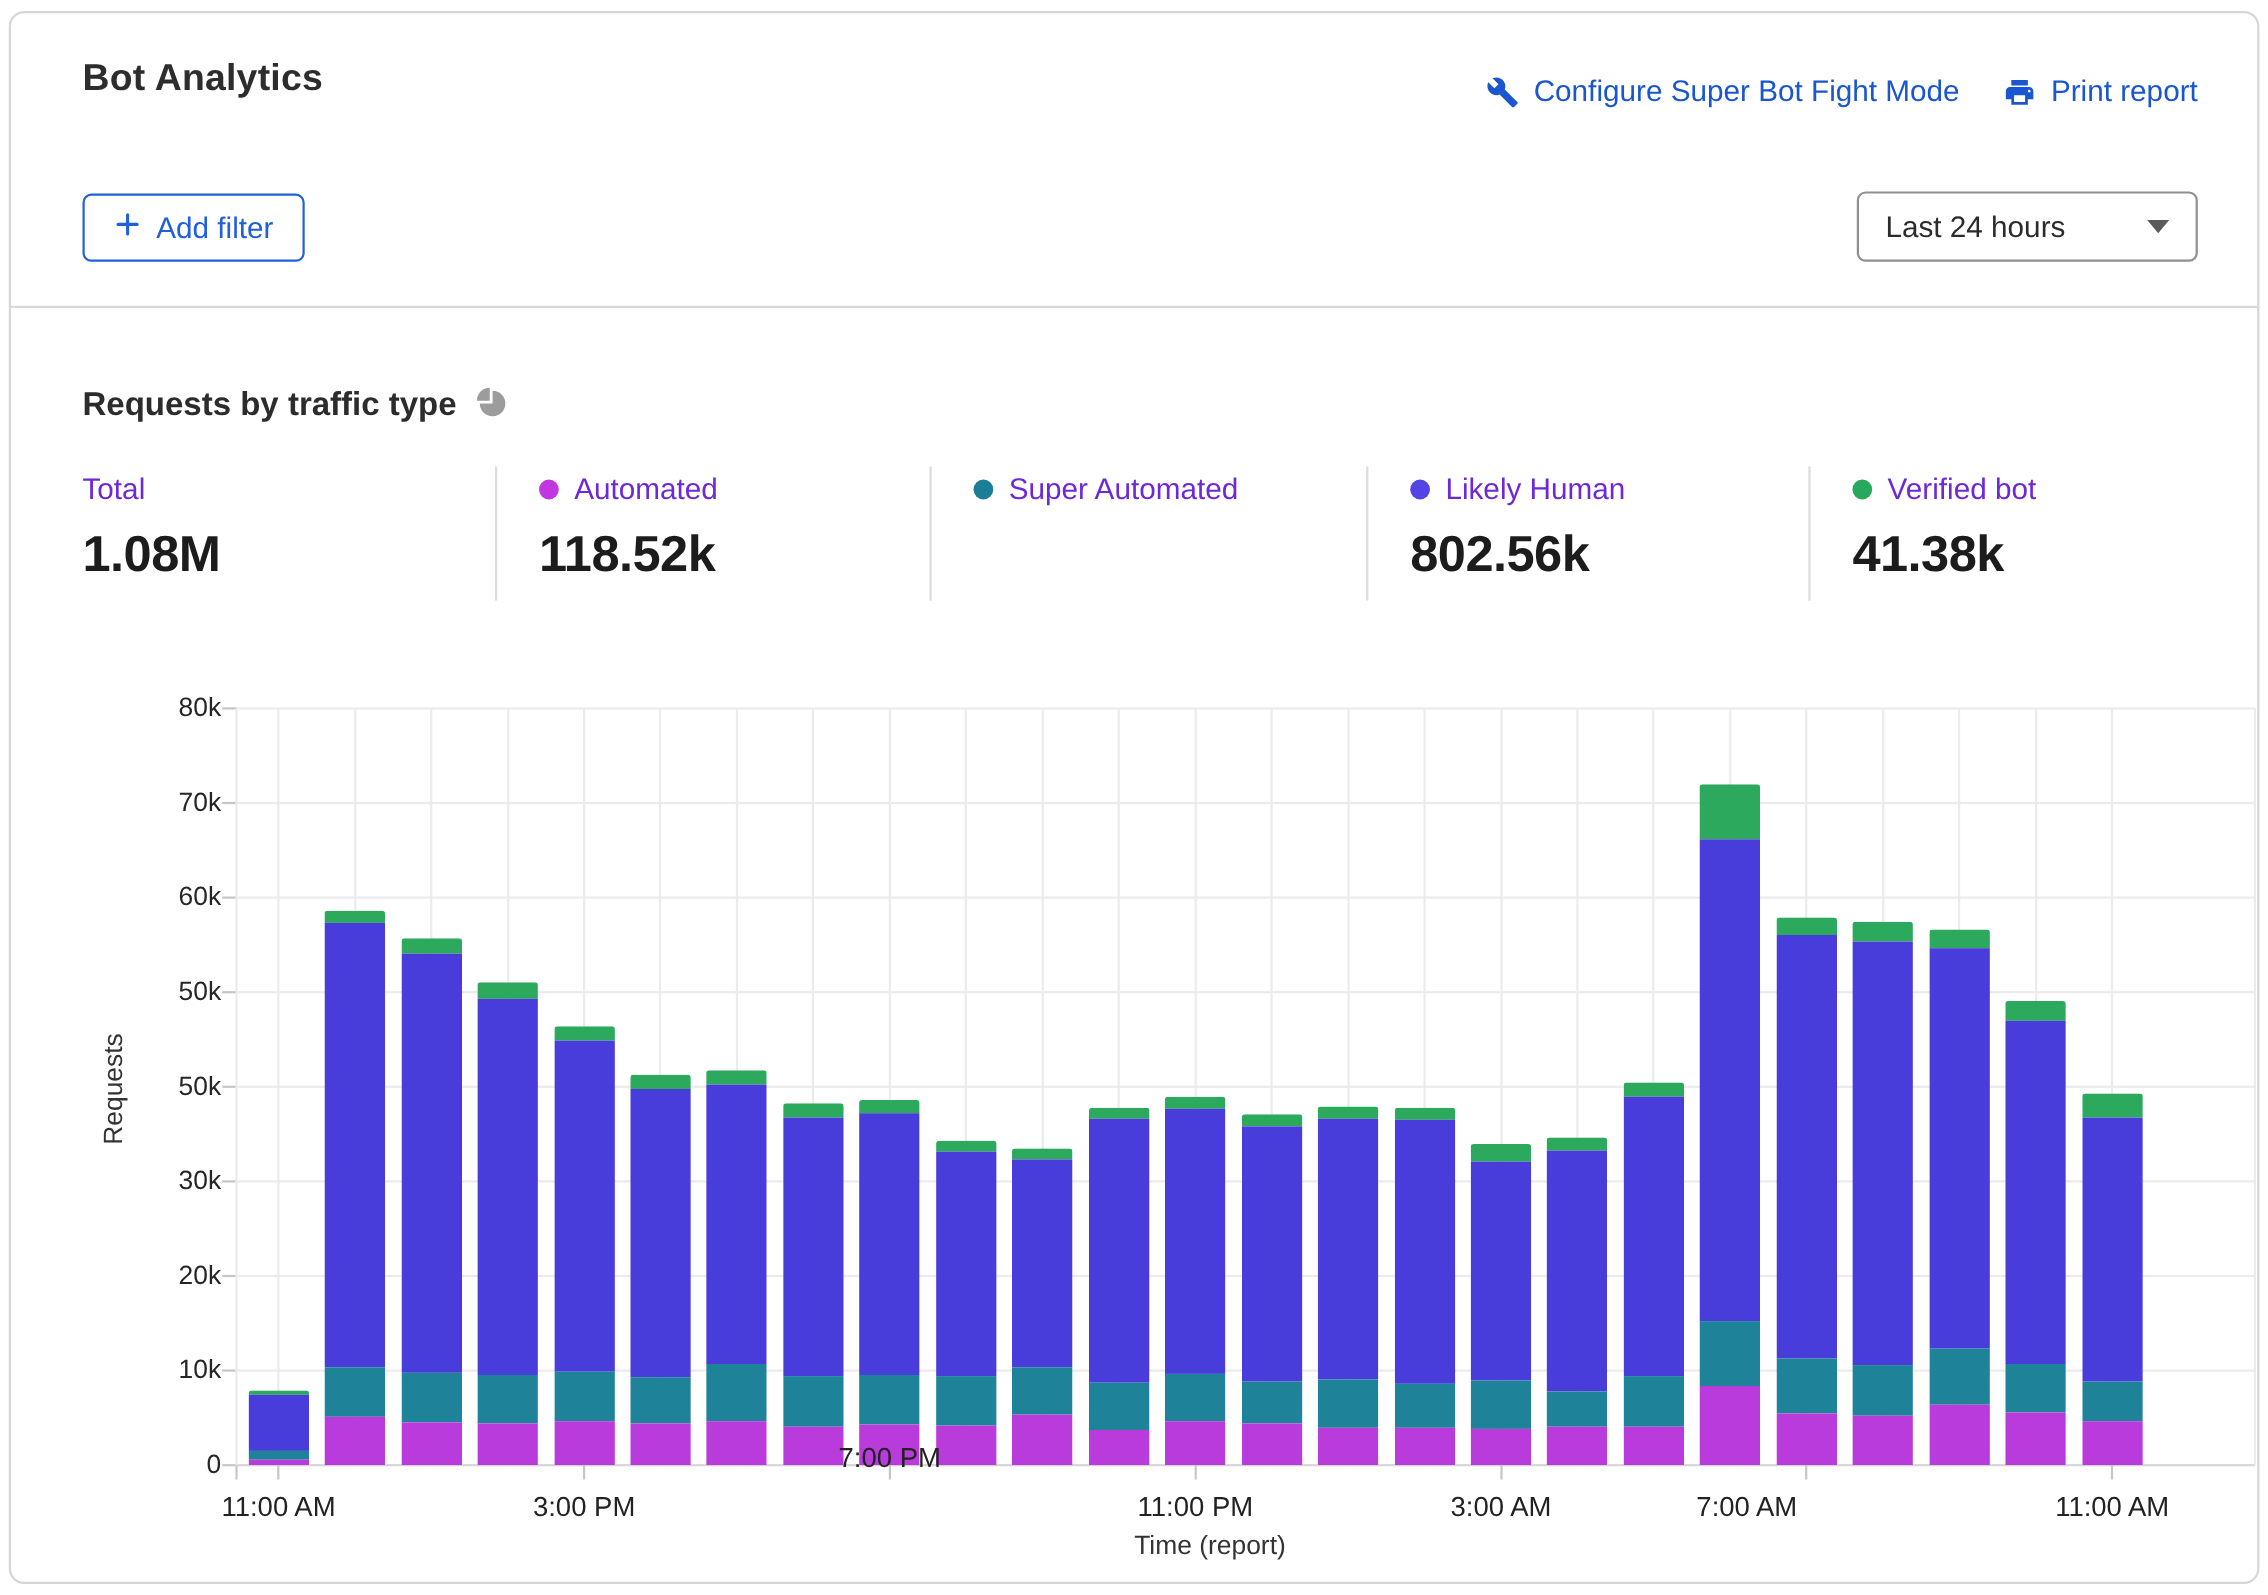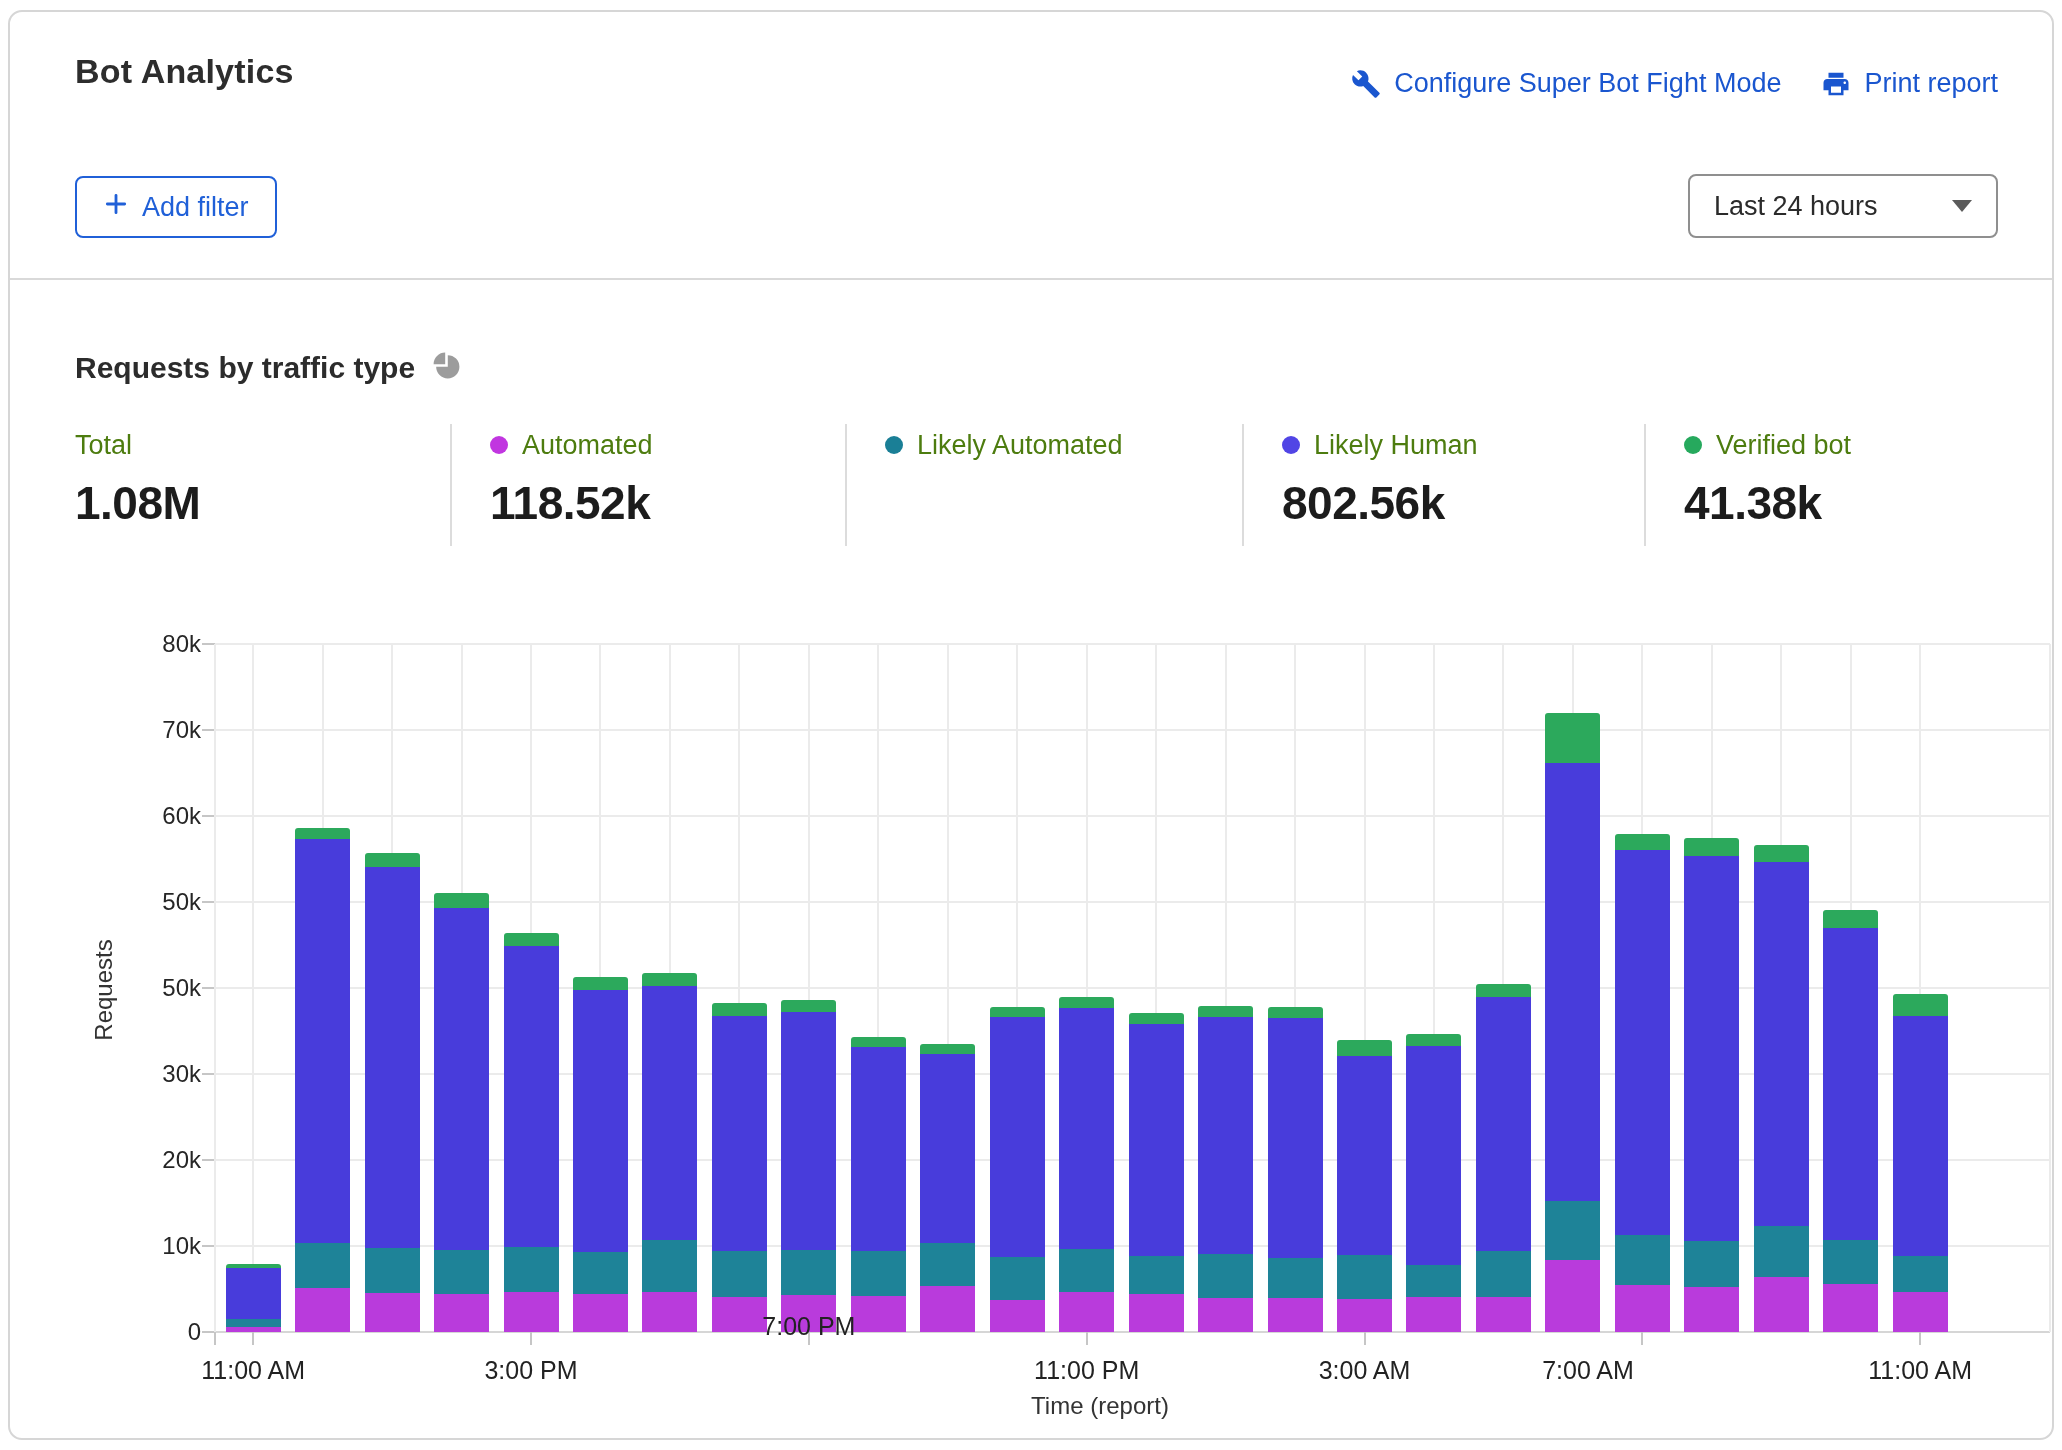--- a/index.html
+++ b/index.html
@@ -48,21 +48,21 @@
   }
   .section-title{font-size:30px;font-weight:700;color:#2c2c2c;}
   
   .stats{
     position:absolute;left:75px;top:424px;width:1975px;display:flex;align-items:stretch;height:122px;
   }
   .stat{box-sizing:border-box;padding-top:4px;}
   .stat + .stat{border-left:2px solid #dcdcdc;padding-left:38px;}
   .stat-label-row{display:flex;align-items:center;gap:14px;height:34px;}
   .stat-dot{width:18px;height:18px;border-radius:50%;flex:0 0 auto;}
-  .stat-label{font-size:27px;color:#4d7c0f;}
+  .stat-label{font-size:27px;color:#6d28d9;}
   .stat-value{margin-top:14px;font-size:46px;font-weight:700;color:#1c1c1c;letter-spacing:-.5px;}
   
   #plot{position:absolute;left:0;top:0;width:2062px;height:1450px;pointer-events:none;}
   .grid{position:absolute;background:#ebebeb;}
   .grid.h{height:2px;}
   .grid.v{width:2px;}
   .stub{position:absolute;background:#c6c6c6;height:2px;}
   .stub.v{width:2px;}
   .ylab{position:absolute;width:70px;text-align:right;font-size:24px;color:#262626;line-height:30px;}
   .xlab{position:absolute;width:180px;text-align:center;font-size:25px;color:#222;}
@@ -135,21 +135,21 @@
   <div class="stat" style="width:395px">
     <div class="stat-label-row">
       <span class="stat-dot" style="background: rgb(193, 54, 224);"></span>
       <span class="stat-label">Automated</span>
     </div>
     <div class="stat-value">118.52k</div>
   </div>
   <div class="stat" style="width:397px">
     <div class="stat-label-row">
       <span class="stat-dot" style="background: rgb(26, 127, 150);"></span>
-      <span class="stat-label">Likely Automated</span>
+      <span class="stat-label">Super Automated</span>
     </div>
   </div>
   <div class="stat" style="width:402px">
     <div class="stat-label-row">
       <span class="stat-dot" style="background: rgb(81, 69, 229);"></span>
       <span class="stat-label">Likely Human</span>
     </div>
     <div class="stat-value">802.56k</div>
   </div>
   <div class="stat" style="width:406px">

